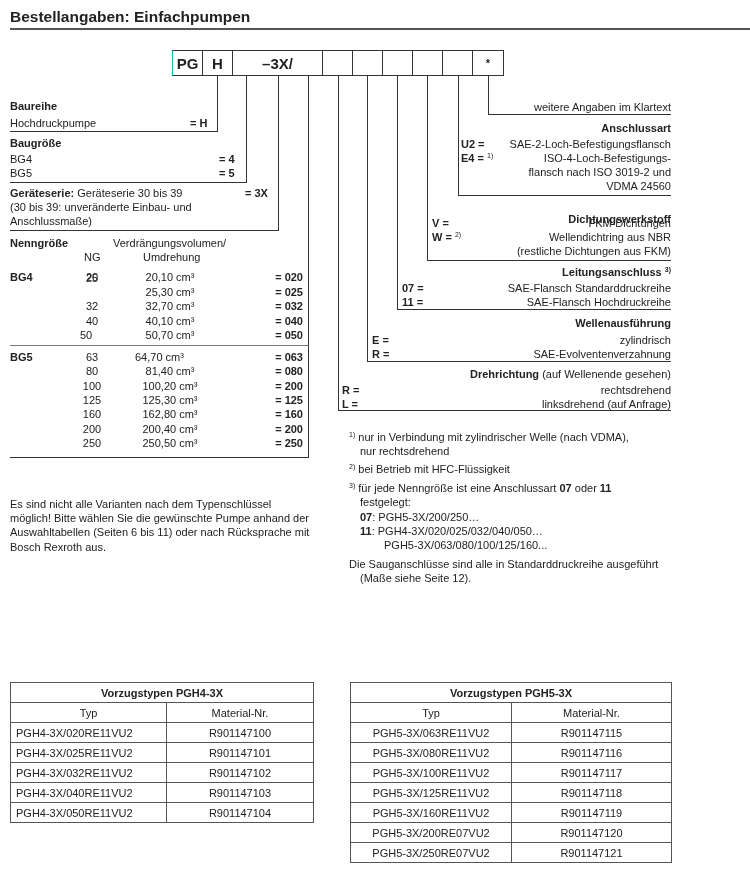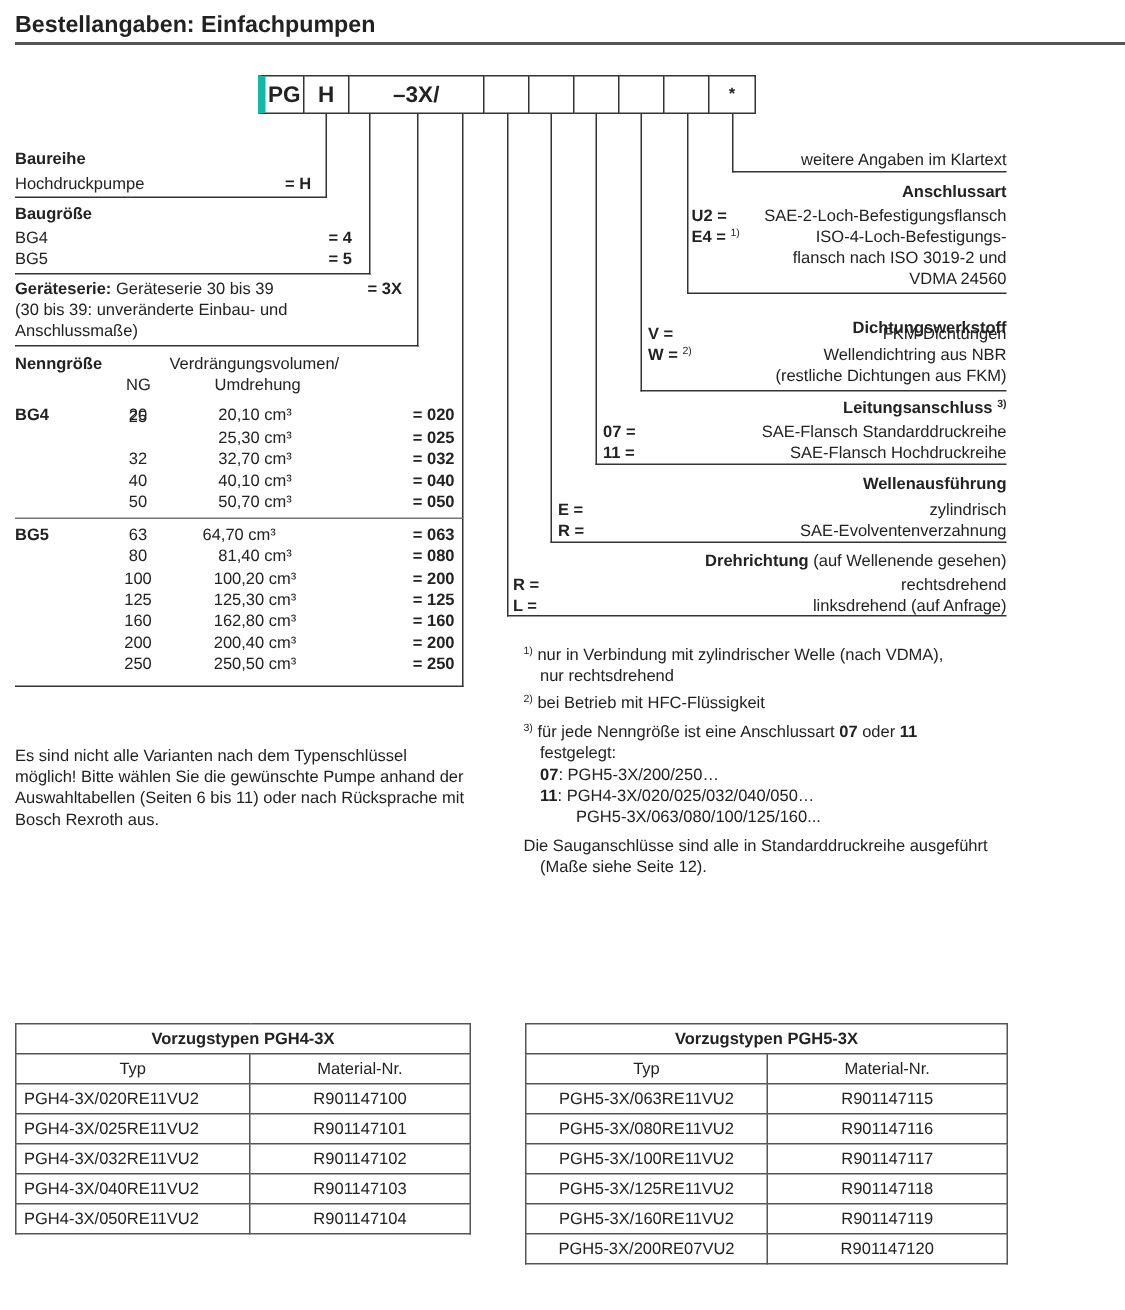--- a/index.html
+++ b/index.html
@@ -3,21 +3,21 @@
   <meta charset="utf-8">
   <style>
     html, body { margin:0; padding:0; background:#ffffff; }
     body { width:750px; height:873px; position:relative; overflow:hidden;
            font-family:"Liberation Sans", sans-serif; color:#222; font-size:11px; }
     .abs { position:absolute; }
     .title { left:10px; top:8px; font-size:15.5px; font-weight:bold; color:#222; }
     .title-rule { left:10px; top:28px; width:740px; height:2px; background:#555; }
     .codebox { top:50px; height:26px; border:1px solid #333; border-left:none; box-sizing:border-box;
                display:flex; align-items:center; justify-content:center; font-weight:bold; font-size:15px; }
-    .codebox.first { border-left:5px solid #14b8a6; }
+    .codebox.first { border-left:1px solid #14b8a6; }
     .vl { position:absolute; width:1px; background:#333; }
     .hl { position:absolute; height:1px; background:#333; }
     .hl.g { background:#777; }
     .b { font-weight:bold; }
     .r { text-align:right; }
     .t { position:absolute; white-space:nowrap; line-height:14px; }
     sup { font-size:7px; vertical-align:top; position:relative; top:-2px; }
     table.pt { position:absolute; border-collapse:collapse; font-size:11px; }
     table.pt td, table.pt th { border:1px solid #555; height:19px; padding:0 5px; }
     table.pt th.cap { font-weight:bold; }
@@ -110,21 +110,21 @@
   <div class="t b r" style="left:250px;top:285px;width:53px;">= 025</div>
 
   <div class="t" style="left:80px;top:299px;width:24px;text-align:center;">32</div>
   <div class="t" style="left:138px;top:299px;width:64px;text-align:center;">32,70 cm³</div>
   <div class="t b r" style="left:250px;top:299px;width:53px;">= 032</div>
 
   <div class="t" style="left:80px;top:314px;width:24px;text-align:center;">40</div>
   <div class="t" style="left:138px;top:314px;width:64px;text-align:center;">40,10 cm³</div>
   <div class="t b r" style="left:250px;top:314px;width:53px;">= 040</div>
 
-  <div class="t" style="left:80px;top:328px;width:24px;text-align:center;">50</div>
+  <div class="t" style="left:80px;top:328px;width:24px;">50</div>
   <div class="t" style="left:138px;top:328px;width:64px;text-align:center;">50,70 cm³</div>
   <div class="t b r" style="left:250px;top:328px;width:53px;">= 050</div>
 </div>
 
 <div>
   <div class="t" style="left:80px;top:350px;width:24px;text-align:center;">63</div>
   <div class="t" style="left:135px;top:350px;width:70px;text-align:left;">64,70 cm³</div>
   <div class="t b r" style="left:250px;top:350px;width:53px;">= 063</div>
 
   <div class="t" style="left:80px;top:364px;width:24px;text-align:center;">80</div>
@@ -293,14 +293,18 @@
         <td class="c">R901147118</td>
       </tr>
   <tr>
         <td class="c">PGH5-3X/160RE11VU2</td>
         <td class="c">R901147119</td>
       </tr>
   <tr>
         <td class="c">PGH5-3X/200RE07VU2</td>
         <td class="c">R901147120</td>
       </tr>
+  <tr>
+        <td class="c">PGH5-3X/250RE07VU2</td>
+        <td class="c">R901147121</td>
+      </tr>
 </tbody>
   </table>
 
 </body></html>

